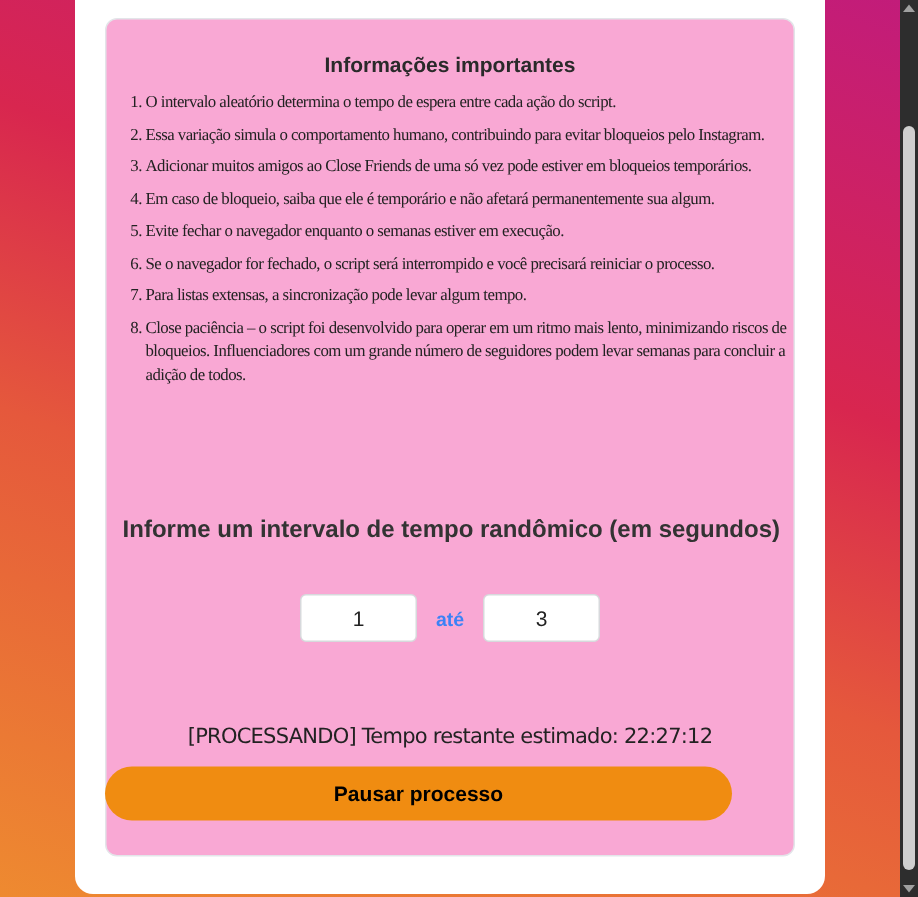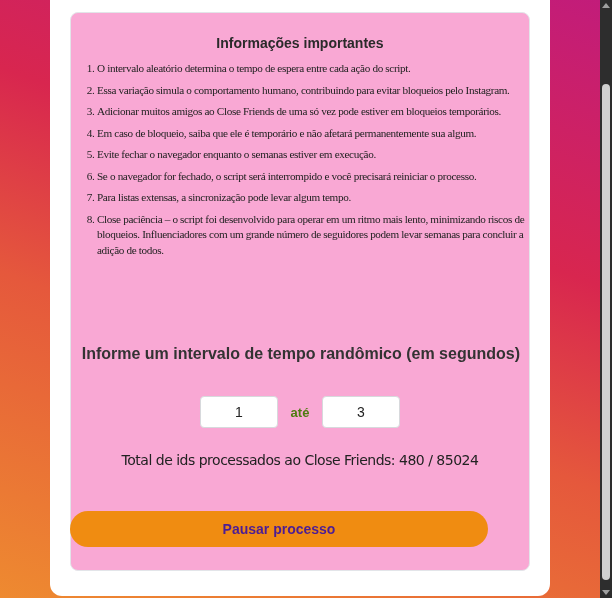--- a/index.html
+++ b/index.html
@@ -48,30 +48,30 @@
     }
     .inputs {
       position: absolute; left: 0; right: 0; top: 415px; height: 34px;
       display: flex; justify-content: center; align-items: center; gap: 0;
     }
     .num-input {
       width: 78px; height: 32px; box-sizing: border-box; border: 1px solid #d7d9dc; border-radius: 4px;
       background: #fff; text-align: center; font-size: 14px; color: #222;
       font-family: "Liberation Sans", sans-serif; padding: 0; outline: none;
     }
-    .ate { width: 44px; text-align: center; font-size: 13px; font-weight: bold; color: #4d7c0f; }
+    .ate { width: 44px; text-align: center; font-size: 13px; font-weight: bold; color: #3b82f6; }
     .status-line {
       position: absolute; left: 0; right: 0; text-align: center; font-size: 14px; color: #222;
       font-family: "DejaVu Sans", sans-serif; letter-spacing: -0.5px;
     }
     .total { top: 472px; }
     .remaining { top: 503px; }
     .pause-btn {
       position: absolute; left: 20px; top: 531px; width: 418px; height: 36px;
-      background: #f08c11; border: none; border-radius: 18px; color: #4c1d95;
+      background: #f08c11; border: none; border-radius: 18px; color: #000000;
       font-weight: bold; font-size: 14px; font-family: "Liberation Sans", sans-serif; cursor: pointer;
     }
   </style>
 </head>
 <body>
 
 <div class="bg"></div>
 
 <div class="scrollbar">
   <div class="scroll-up"></div>
@@ -95,16 +95,16 @@
   </div>
 
   <div class="interval-title">Informe um intervalo de tempo randômico (em segundos)</div>
 
   <div class="inputs">
     <input class="num-input" type="text" value="1" style="">
     <span class="ate">até</span>
     <input class="num-input" type="text" value="3" style="">
   </div>
 
-  <div class="status-line total">Total de ids processados ao Close Friends: 480 / 85024</div>
+  <div class="status-line remaining">[PROCESSANDO] Tempo restante estimado: 22:27:12</div>
 
   <button class="pause-btn">Pausar processo</button>
 </div>
 
 </body></html>

